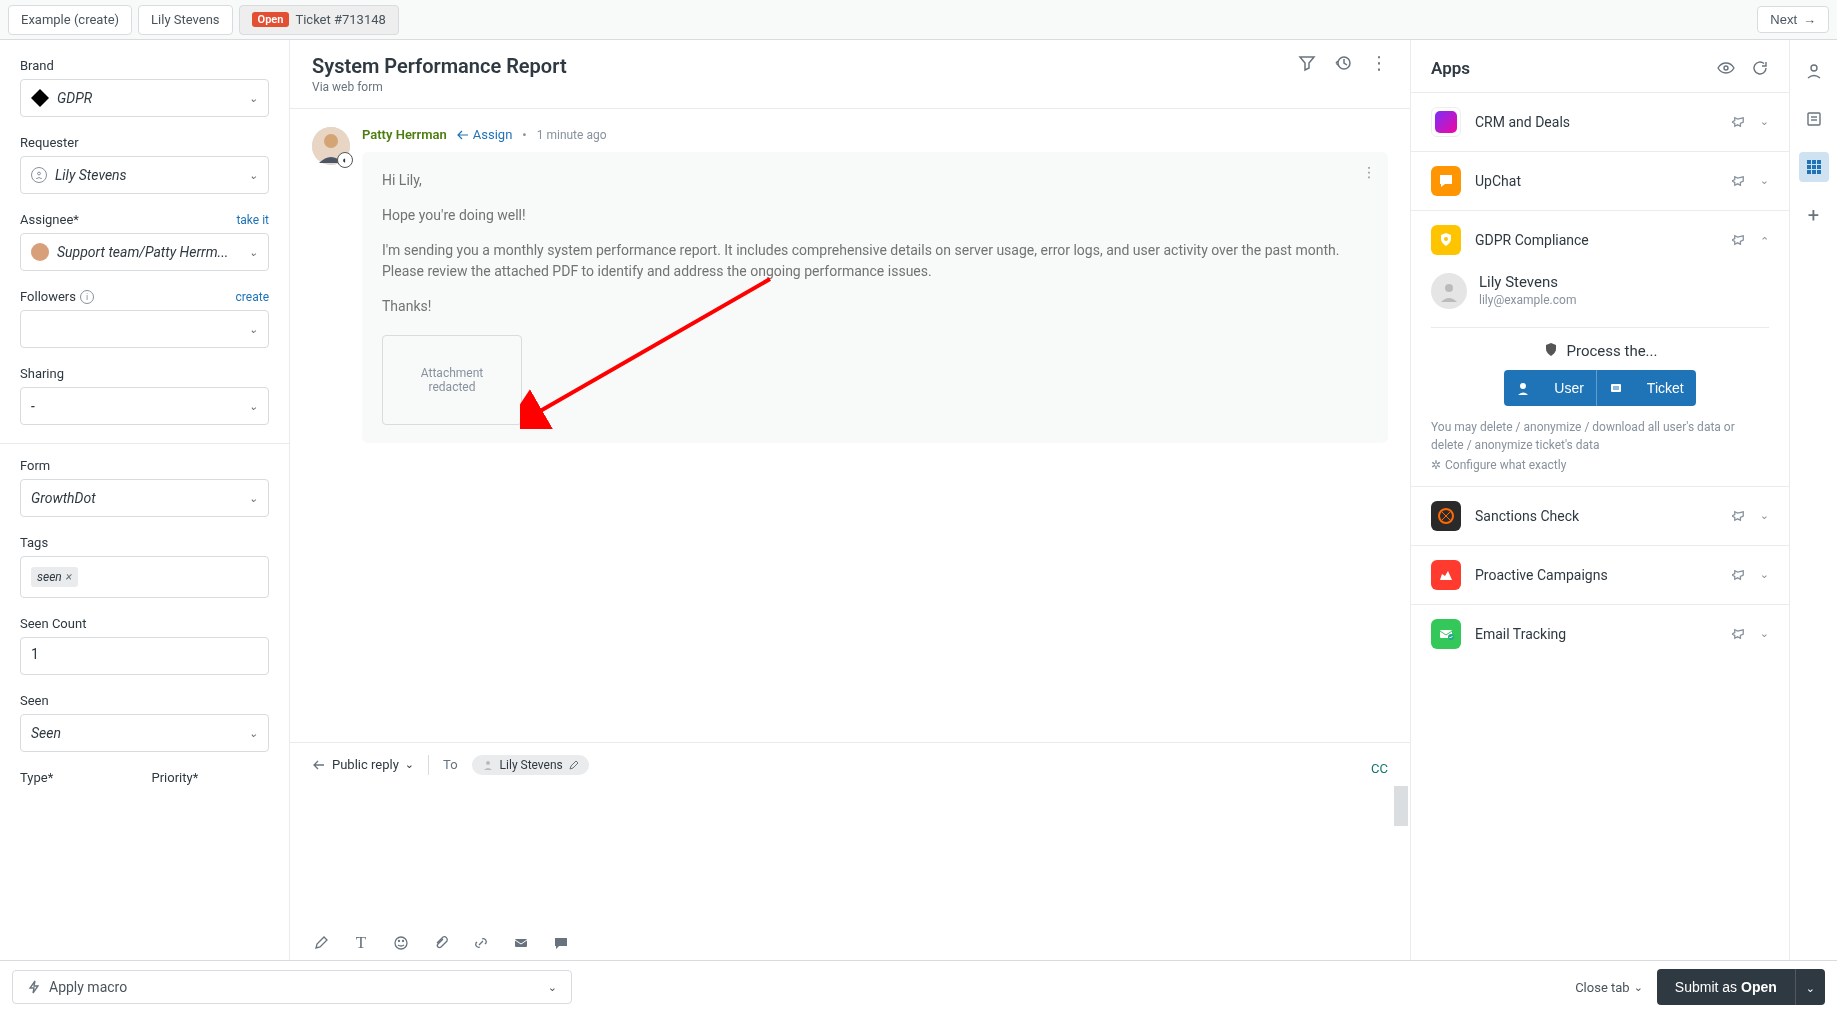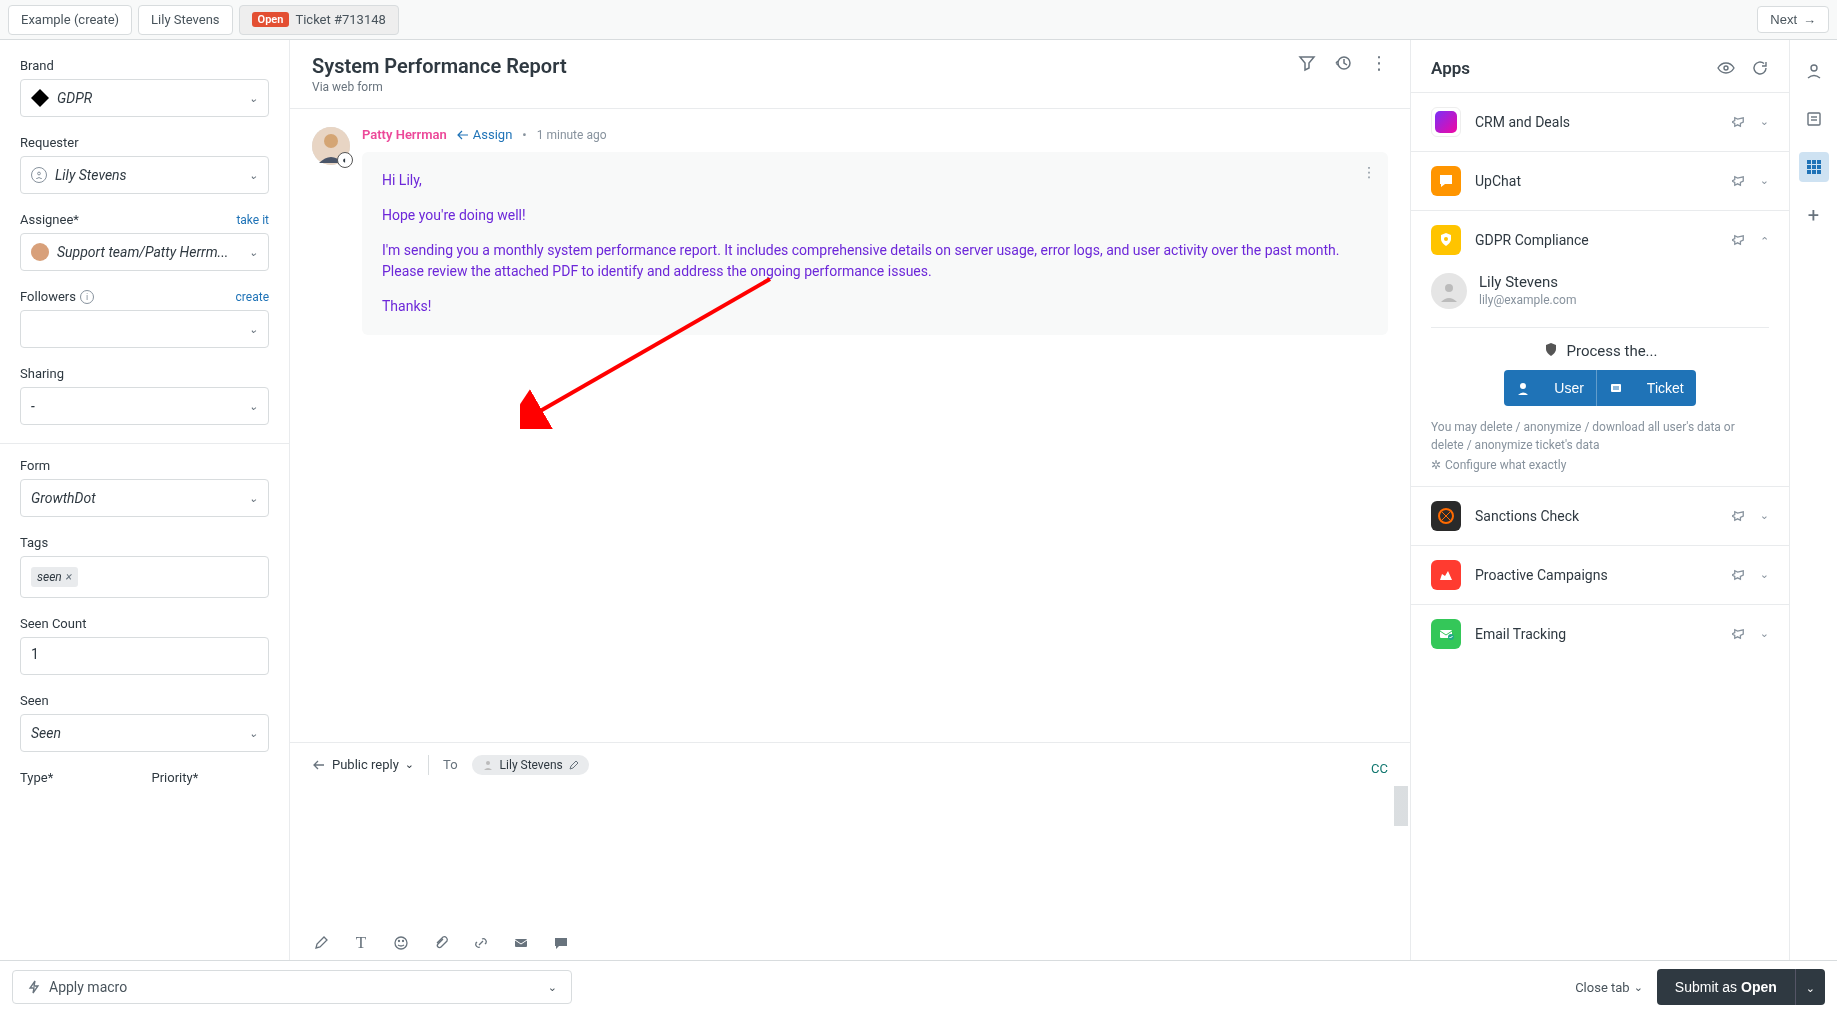--- a/index.html
+++ b/index.html
@@ -46,26 +46,26 @@
 .header-actions { display: flex; align-items: center; gap: 18px; color: #68737d; }
 .header-actions svg, .header-actions .icon-btn { cursor: pointer; }
 
 .convo { flex: 1; overflow-y: auto; padding: 18px 22px; position: relative; }
 .msg { display: flex; gap: 12px; }
 .avatar { width: 38px; height: 38px; border-radius: 50%; background: #ddd; flex-shrink: 0; position: relative; overflow: visible; }
 .avatar svg { width: 38px; height: 38px; }
 .avatar-badge { position: absolute; bottom: -3px; right: -3px; width: 16px; height: 16px; background: #fff; border: 1px solid #555; border-radius: 50%; display: flex; align-items: center; justify-content: center; font-size: 9px; }
 .msg-body { flex: 1; }
 .msg-meta { display: flex; align-items: center; gap: 10px; margin-bottom: 10px; font-size: 13px; }
-.msg-author { font-weight: 600; color: #ec4899; }
+.msg-author { font-weight: 600; color: #4d7c0f; }
 .assign-link { color: #1f73b7; cursor: pointer; display: flex; align-items: center; gap: 4px; }
 .msg-time { color: #87929d; font-size: 12px; }
 .bullet { color: #87929d; }
 .msg-bubble { background: #f8f9f9; border-radius: 6px; padding: 18px 20px; position: relative; }
-.msg-bubble p { margin-bottom: 14px; line-height: 1.5; color: #6d28d9; }
+.msg-bubble p { margin-bottom: 14px; line-height: 1.5; color: #737373; }
 .msg-bubble p:last-of-type { margin-bottom: 0; }
 .msg-more { position: absolute; top: 12px; right: 12px; color: #87929d; cursor: pointer; }
 .attachment { border: 1px solid #d8dcde; border-radius: 4px; padding: 30px 18px; margin-top: 18px; width: 140px; text-align: center; color: #87929d; font-size: 12px; }
 
 
 .compose { border-top: 1px solid #e9ebed; }
 .compose-head { display: flex; align-items: center; padding: 10px 22px; gap: 14px; color: #2f3941; font-size: 13px; }
 .reply-type { display: flex; align-items: center; gap: 6px; cursor: pointer; }
 .vline { width: 1px; height: 20px; background: #d8dcde; }
 .to-label { color: #68737d; }
@@ -294,20 +294,23 @@
               </span>
               <span class="bullet">•</span>
               <span class="msg-time">1 minute ago</span>
             </div>
             <div class="msg-bubble">
               <span class="msg-more">⋮</span>
               <p>Hi Lily,</p>
               <p>Hope you're doing well!</p>
               <p>I'm sending you a monthly system performance report. It includes comprehensive details on server usage, error logs, and user activity over the past month. Please review the attached PDF to identify and address the ongoing performance issues.</p>
               <p>Thanks!</p>
+              <div class="attachment">
+                <span>Attachment redacted</span>
+              </div>
             </div>
           </div>
         </div>
 
         <svg class="arrow-overlay" style="left:230px;top:160px" width="260" height="160" viewBox="0 0 260 160">
           <defs>
               <marker id="arrh" markerWidth="12" markerHeight="12" refX="2" refY="6" orient="auto">
                 <path d="M0 0 L12 6 L0 12 z" fill="#ff0000"></path>
               </marker>
             </defs>

